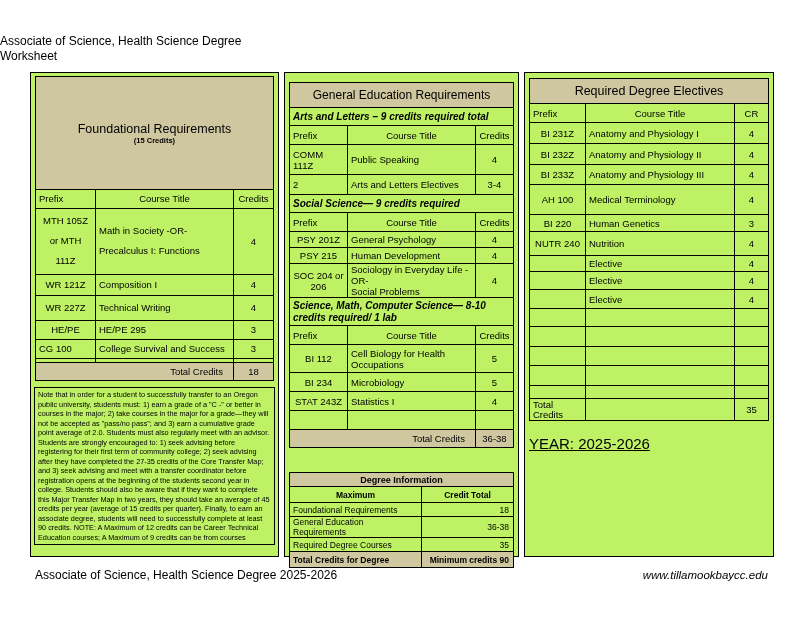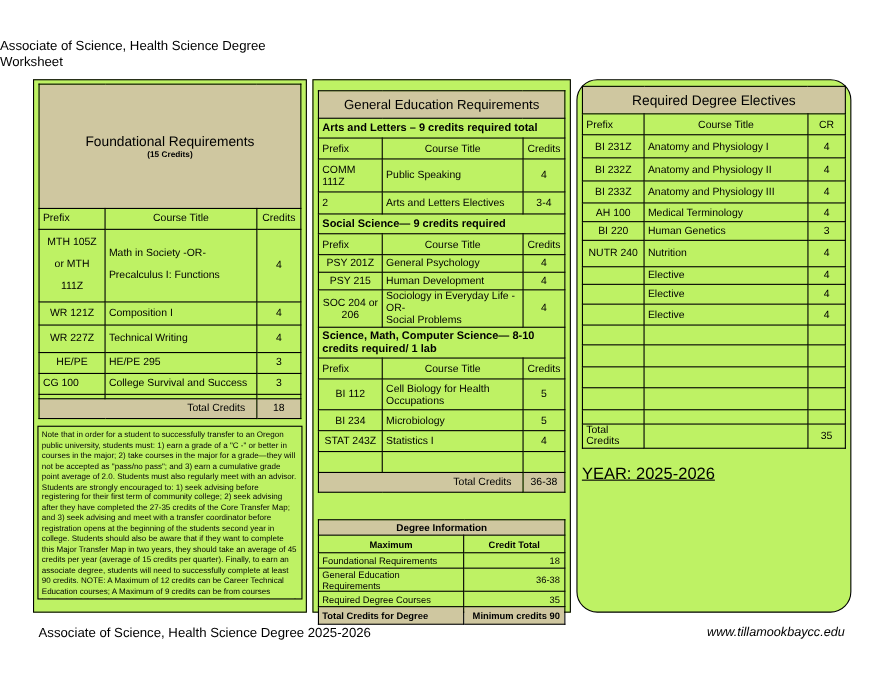--- a/index.html
+++ b/index.html
@@ -6,40 +6,40 @@
   body{
     width:800px;height:620px;background:#ffffff;color:#000;
     font-family:"Liberation Sans", sans-serif;position:relative;overflow:hidden;
   }
   .doc-title{position:absolute;top:34px;left:0;width:100%;text-align:left;
     font-size:12px;font-weight:400;line-height:15px;}
   .box{position:absolute;top:72px;height:485px;border:1px solid #000;
     box-sizing:border-box;background:#bef264;}
   #left-box{left:30px;width:249px;}
   #mid-box{left:284px;width:235px;}
-  #right-box{left:524px;width:250px;border-radius:19px;}
+  #right-box{left:524px;width:250px;}
 
   table{border-collapse:collapse;table-layout:fixed;width:calc(100% - 8px);margin:3px auto 0;}
   td{border:1px solid #000;font-size:9.5px;padding:0 3px;overflow:hidden;vertical-align:middle;}
 
   .tan{background:var(--accent,#cfc7a0);}
   .title-row td{text-align:center;}
   .t1{font-size:12.5px;line-height:14px;padding-top:2px;}
   .t2{font-size:7.5px;font-weight:bold;line-height:9px;}
   .title-row2 td{text-align:center;font-size:12px;}
 
   .colhdr td{text-align:center;height:18px;}
   .colhdr td:first-child{text-align:left;}
   .ac{text-align:center;} .al{text-align:left;} .ar{text-align:right;}
   .pre{white-space:pre-line;}
   .lh20{line-height:20px;}
   .lh11{line-height:11px;}
   .total-row td{height:17px;}
   .total-row .ar{padding-right:10px;}
-  .section td{font-weight:bold;font-size:10px;text-align:left;height:17px;}
+  .section td{font-weight:bold;font-size:10px;text-align:left;height:17px;font-style:italic;}
 
   .ftable{height:305px;}
   .gtable{margin-top:9px;}
   .etable{margin-top:5px;}
 
   .note{border:1px solid #000;margin:6px 3px 0;padding:2px 3px 0;
     font-size:7.3px;line-height:9.5px;height:154px;overflow:hidden;}
 
   .dtable{margin-top:24px;}
   .dtable td{font-size:8.5px;}
@@ -271,21 +271,21 @@
     <tr style="height:21px">
       <td class="ac">BI 232Z</td>
       <td class="al">Anatomy and Physiology II</td>
       <td class="ac">4</td>
     </tr>
     <tr style="height:20px">
       <td class="ac">BI 233Z</td>
       <td class="al">Anatomy and Physiology III</td>
       <td class="ac">4</td>
     </tr>
-    <tr style="height:17px">
+    <tr style="height:30px">
       <td class="ac">AH 100</td>
       <td class="al">Medical Terminology</td>
       <td class="ac">4</td>
     </tr>
     <tr style="height:17px">
       <td class="ac">BI 220</td>
       <td class="al">Human Genetics</td>
       <td class="ac">3</td>
     </tr>
     <tr style="height:24px">

